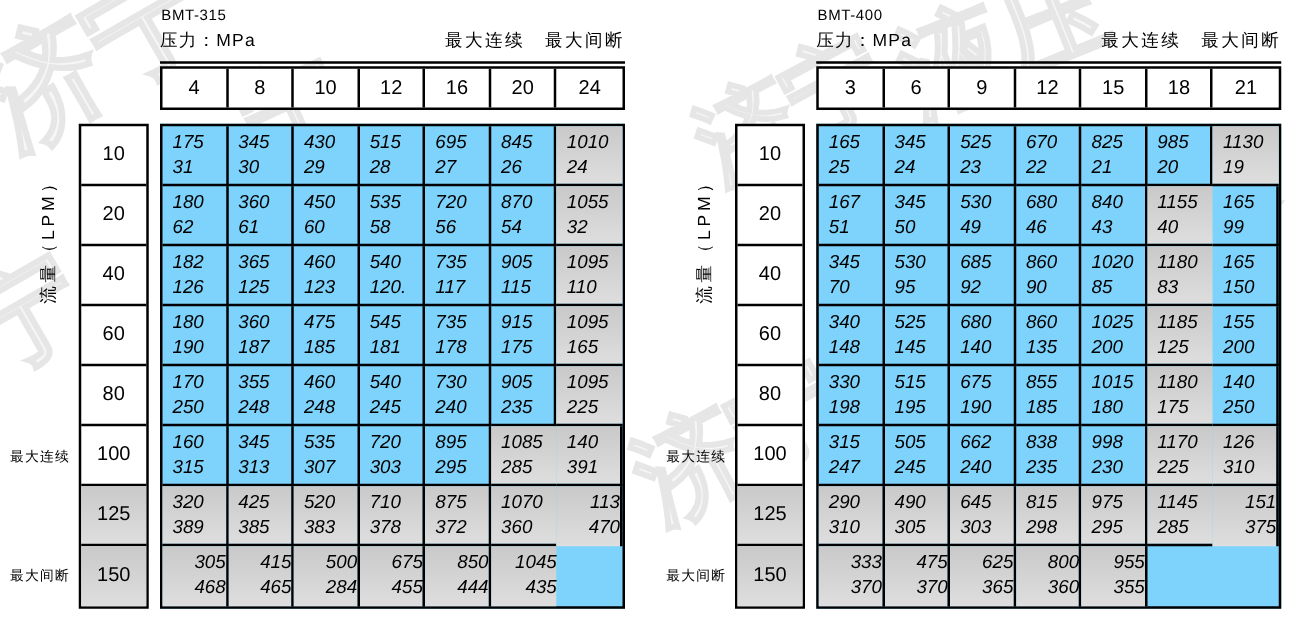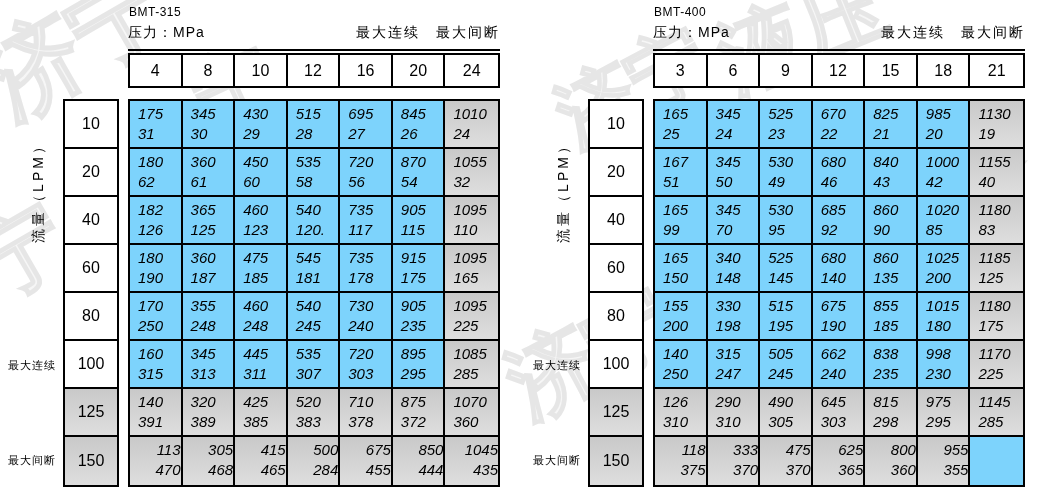--- a/index.html
+++ b/index.html
@@ -232,24 +232,20 @@
         </div>
         <div class="cell">
           <div>160</div>
           <div>315</div>
         </div>
         <div class="cell">
           <div>345</div>
           <div>313</div>
         </div>
         <div class="cell">
-          <div>445</div>
-          <div>311</div>
-        </div>
-        <div class="cell">
           <div>535</div>
           <div>307</div>
         </div>
         <div class="cell">
           <div>720</div>
           <div>303</div>
         </div>
         <div class="cell">
           <div>895</div>
           <div>295</div>
@@ -390,24 +386,20 @@
           <div>49</div>
         </div>
         <div class="cell">
           <div>680</div>
           <div>46</div>
         </div>
         <div class="cell">
           <div>840</div>
           <div>43</div>
         </div>
-        <div class="cell">
-          <div>1000</div>
-          <div>42</div>
-        </div>
         <div class="cell shade lastcol">
           <div>1155</div>
           <div>40</div>
         </div>
         <div class="cell">
           <div>165</div>
           <div>99</div>
         </div>
         <div class="cell">
           <div>345</div>
@@ -539,21 +531,21 @@
         </div>
         <div class="cell shade">
           <div>975</div>
           <div>295</div>
         </div>
         <div class="cell shade lastcol">
           <div>1145</div>
           <div>285</div>
         </div>
         <div class="cell shade lastrow">
-          <div>118</div>
+          <div>151</div>
           <div>375</div>
         </div>
         <div class="cell shade lastrow">
           <div>333</div>
           <div>370</div>
         </div>
         <div class="cell shade lastrow">
           <div>475</div>
           <div>370</div>
         </div>

